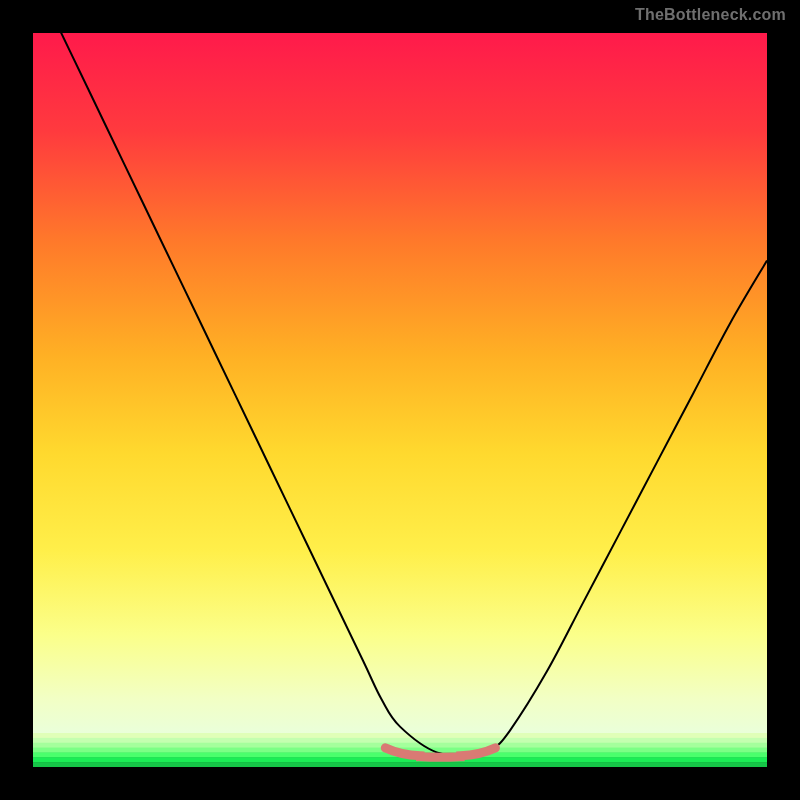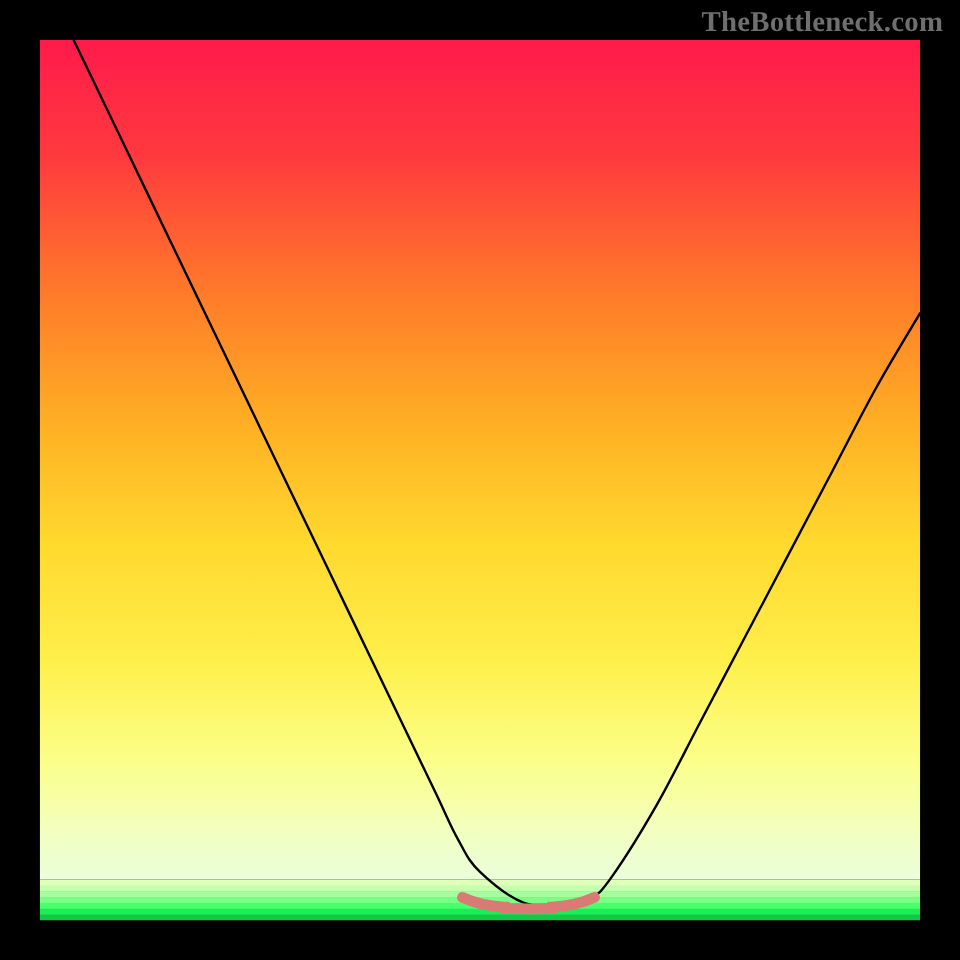--- a/index.html
+++ b/index.html
@@ -14,22 +14,22 @@
     position: relative;
     width: 800px;
     height: 800px;
     background: #000;
   }
   .watermark {
     position: absolute;
     top: 6px;
     right: 14px;
     color: #6f6f6f;
-    font-family: Liberation Serif, serif;
-    font-size: 24px;
+    font-family: Liberation Sans, sans-serif;
+    font-size: 16px;
     font-weight: bold;
     letter-spacing: 0.2px;
     z-index: 50;
   }
   .plot-area {
     position: absolute;
     left: 33px;
     top: 33px;
     width: 734px;
     height: 734px;

